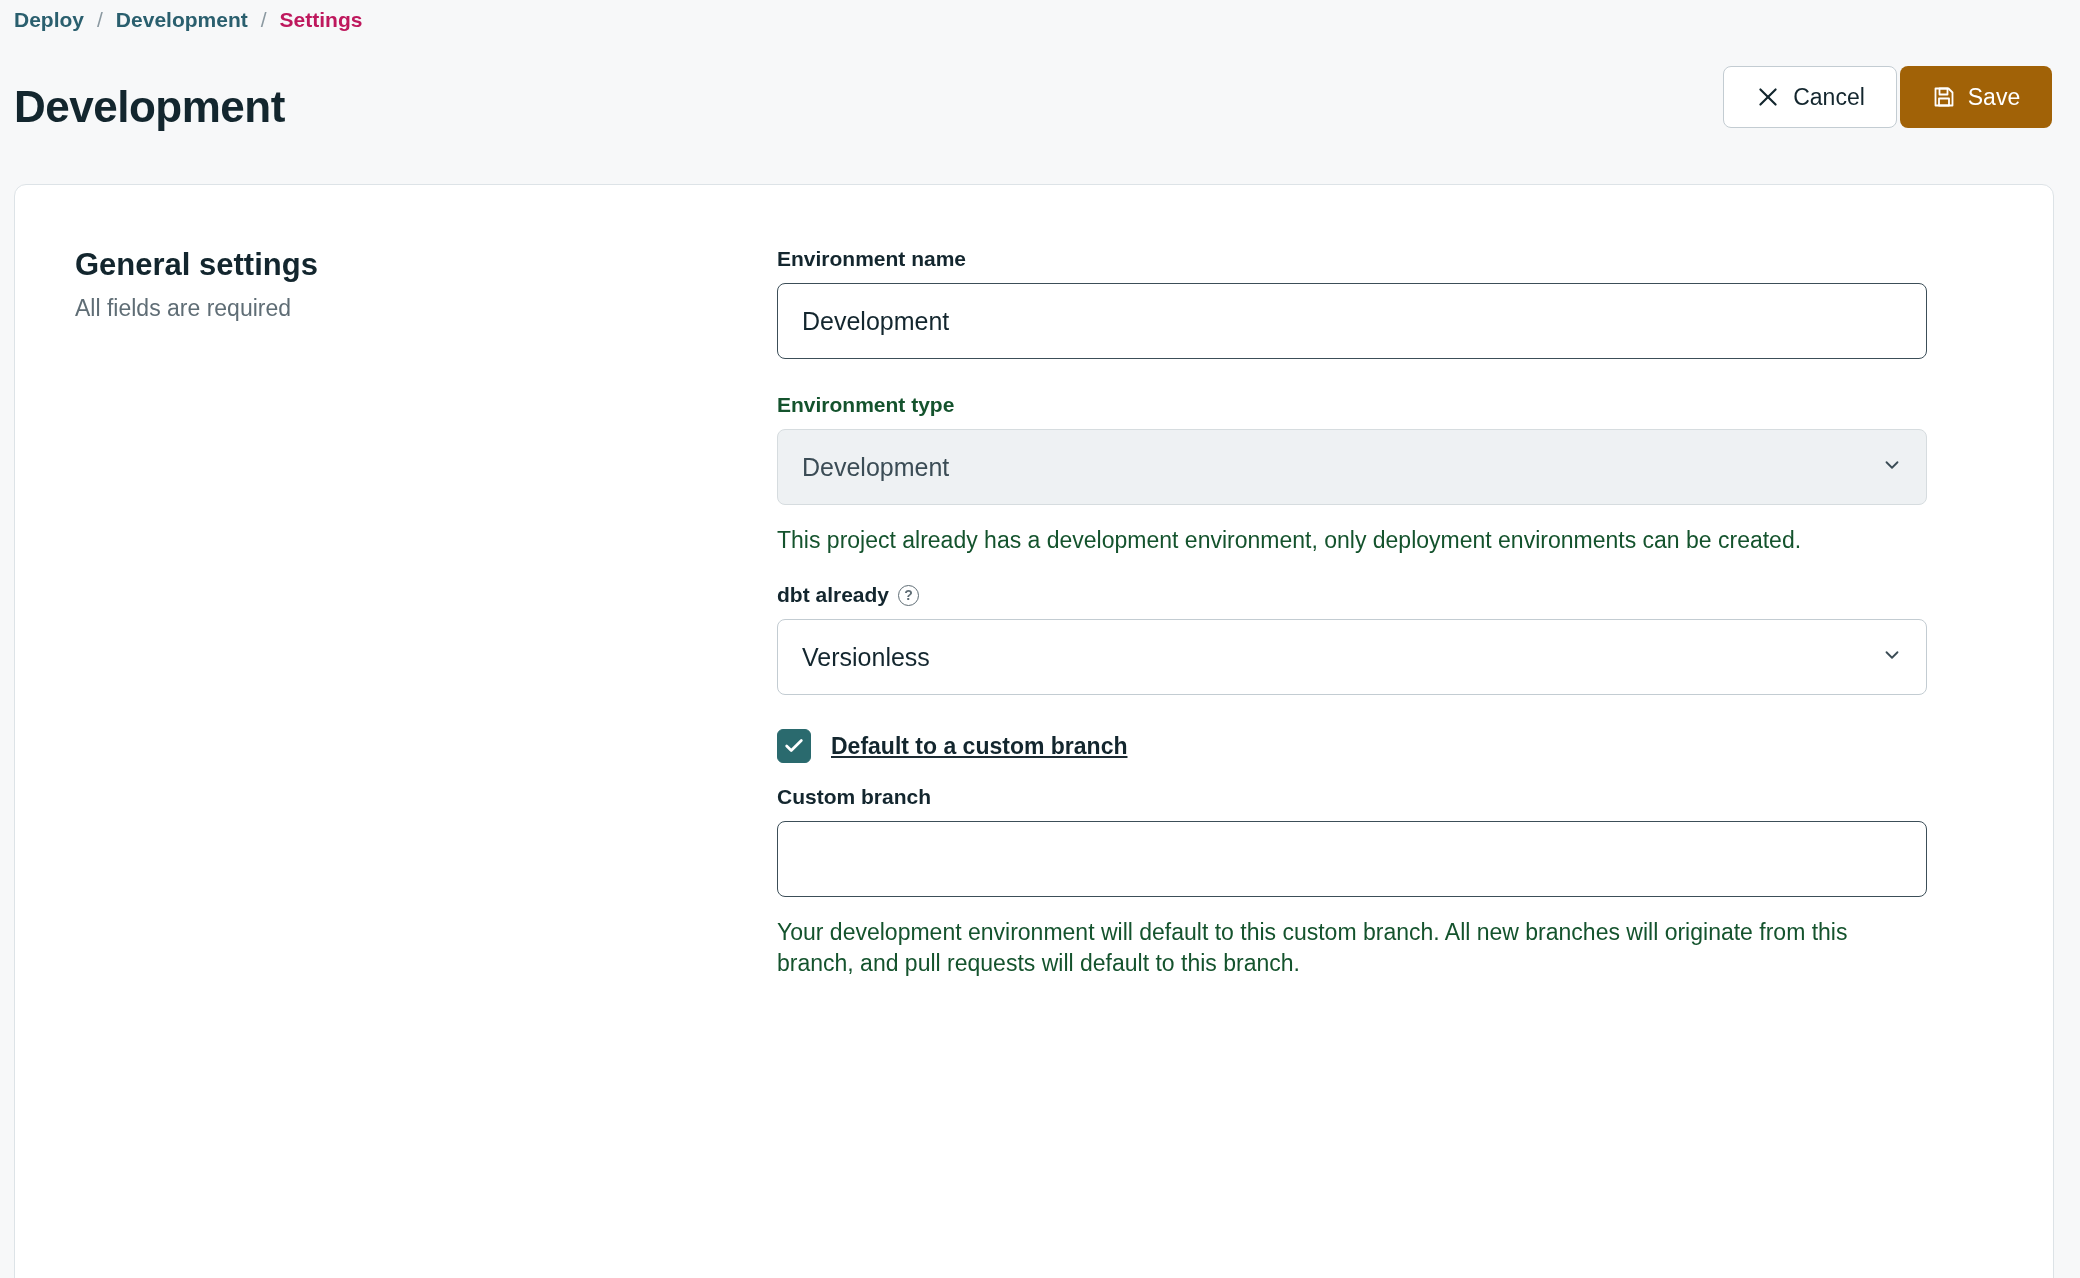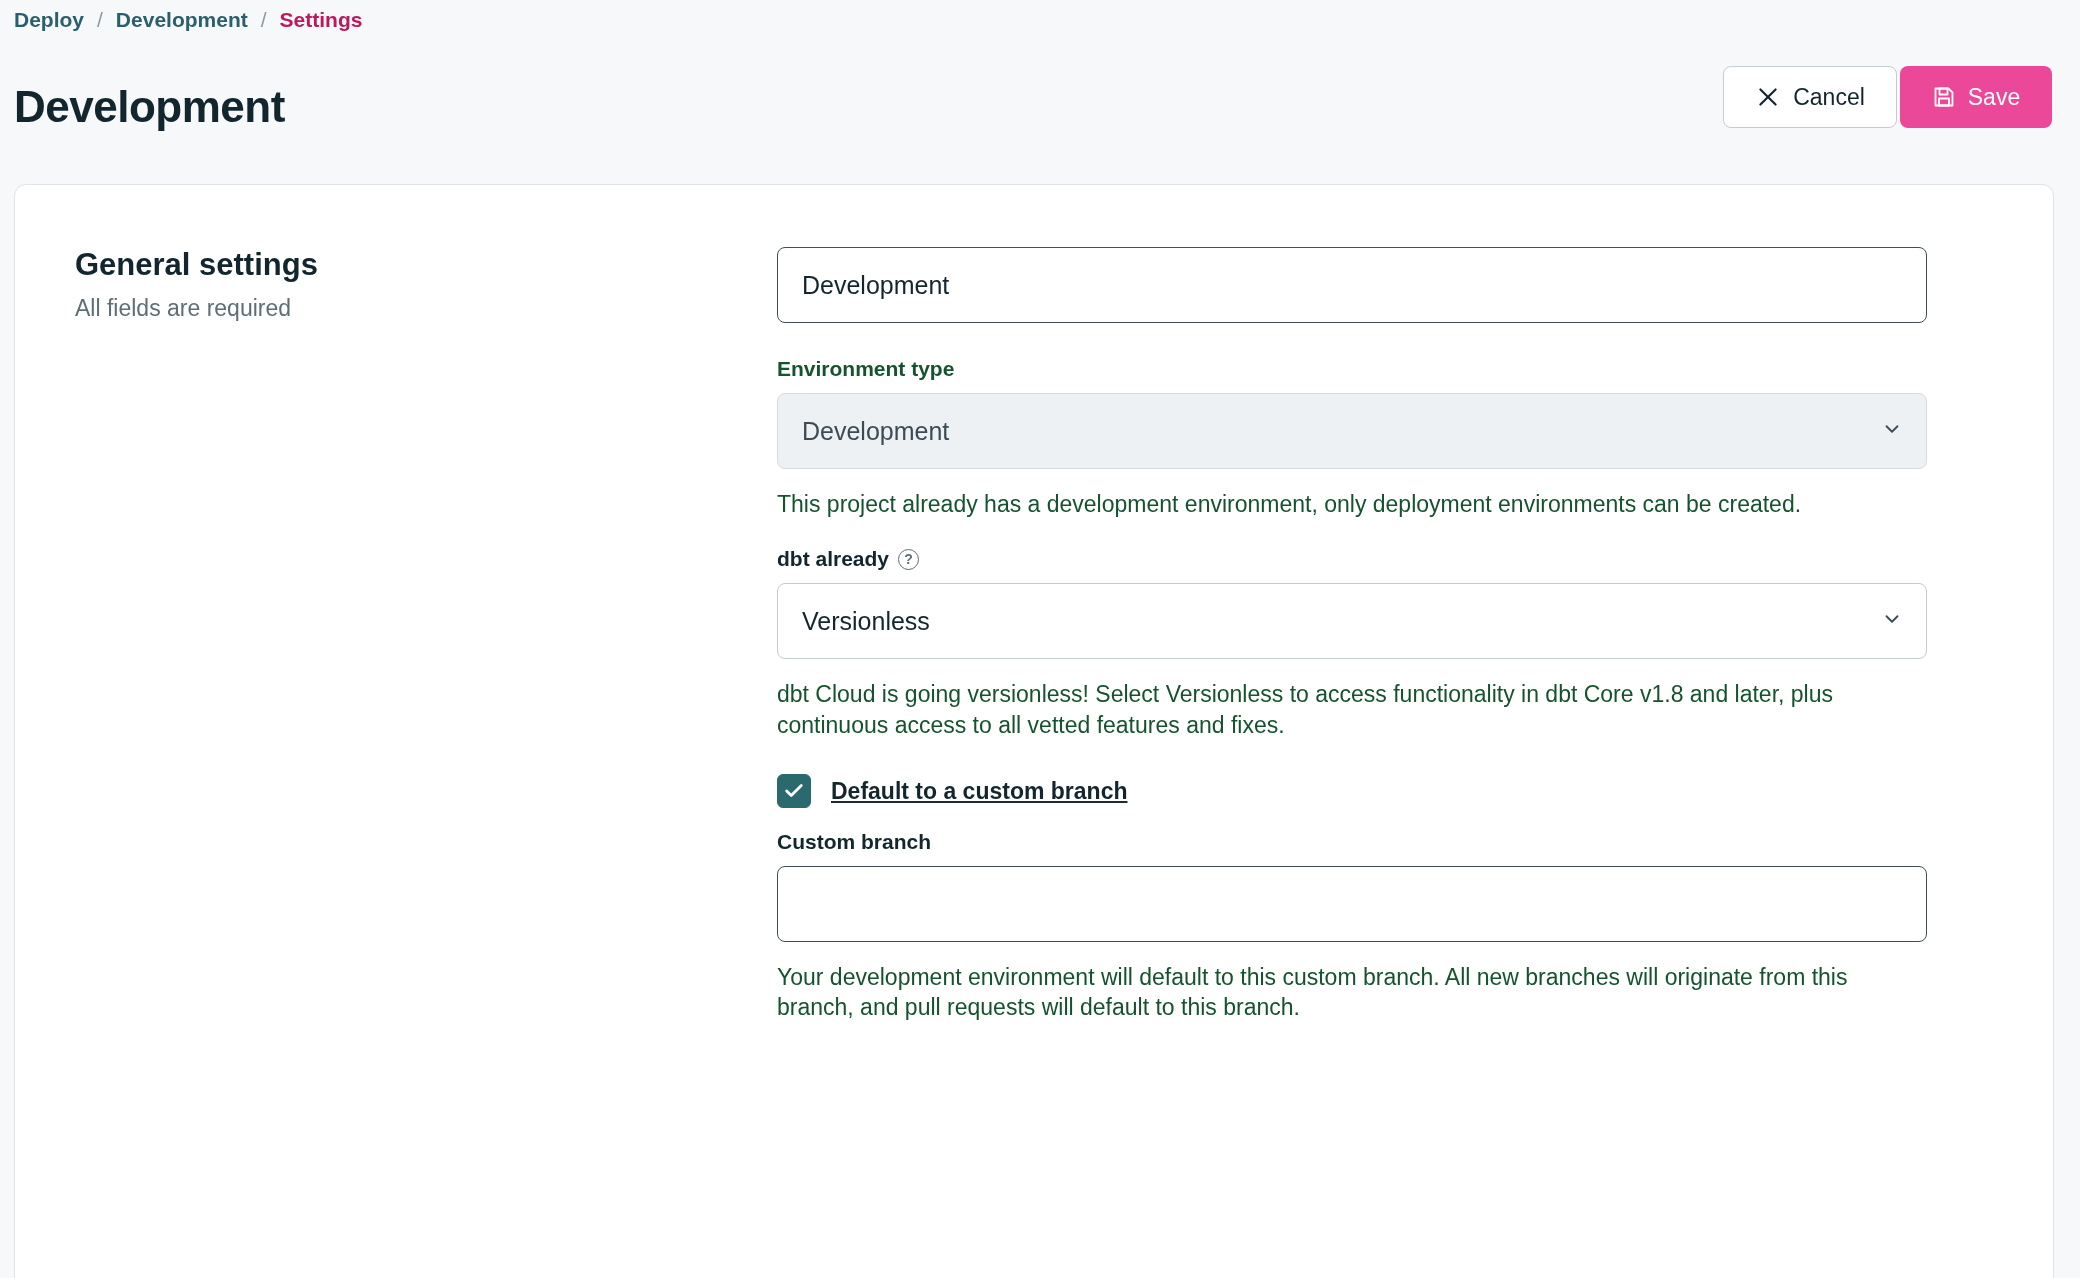--- a/index.html
+++ b/index.html
@@ -86,21 +86,21 @@
     border: 1px solid transparent;
     padding: 0 24px;
   }
   .btn-cancel {
     background: #ffffff;
     border-color: #c3ccd2;
     color: #13262e;
     min-width: 174px;
   }
   .btn-save {
-    background: #ec4899;
+    background: #a16207;
     color: #ffffff;
     min-width: 152px;
   }
   .btn .ico { display: inline-flex; align-items: center; }
 
   
   .card {
     position: absolute;
     left: 14px;
     top: 184px;
@@ -296,20 +296,21 @@
     <div class="card-inner">
 
       <div class="section-head">
         <h2 class="section-title">General settings</h2>
         <p class="section-sub">All fields are required</p>
       </div>
 
       <div class="form-col">
 
         <div class="field">
+          <div class="field-label">Environment name</div>
           <input class="text-input" type="text" value="Development" style="">
         </div>
 
         <div class="spacer-34"></div>
 
         <div class="field">
           <div class="field-label disabled">Environment type</div>
           <div class="select-wrap">
             <div class="select-box disabled">Development</div>
             <span class="chev">
@@ -329,21 +330,20 @@
             <span class="help-icon">?</span>
           </div>
           <div class="select-wrap">
             <div class="select-box">Versionless</div>
             <span class="chev">
               <svg width="22" height="22" viewBox="0 0 24 24" fill="none" stroke="#3b4c55" stroke-width="2" stroke-linecap="round" stroke-linejoin="round">
                 <polyline points="6 9 12 15 18 9"></polyline>
               </svg>
             </span>
           </div>
-          <p class="field-hint">dbt Cloud is going versionless! Select Versionless to access functionality in dbt Core v1.8 and later, plus continuous access to all vetted features and fixes.</p>
         </div>
 
         <div class="checkbox-row">
           <span class="checkbox">
             <svg width="22" height="22" viewBox="0 0 24 24" fill="none" stroke="#ffffff" stroke-width="3" stroke-linecap="round" stroke-linejoin="round">
               <polyline points="20 6 9 17 4 12"></polyline>
             </svg>
           </span>
           <span class="checkbox-label">Default to a custom branch</span>
         </div>

